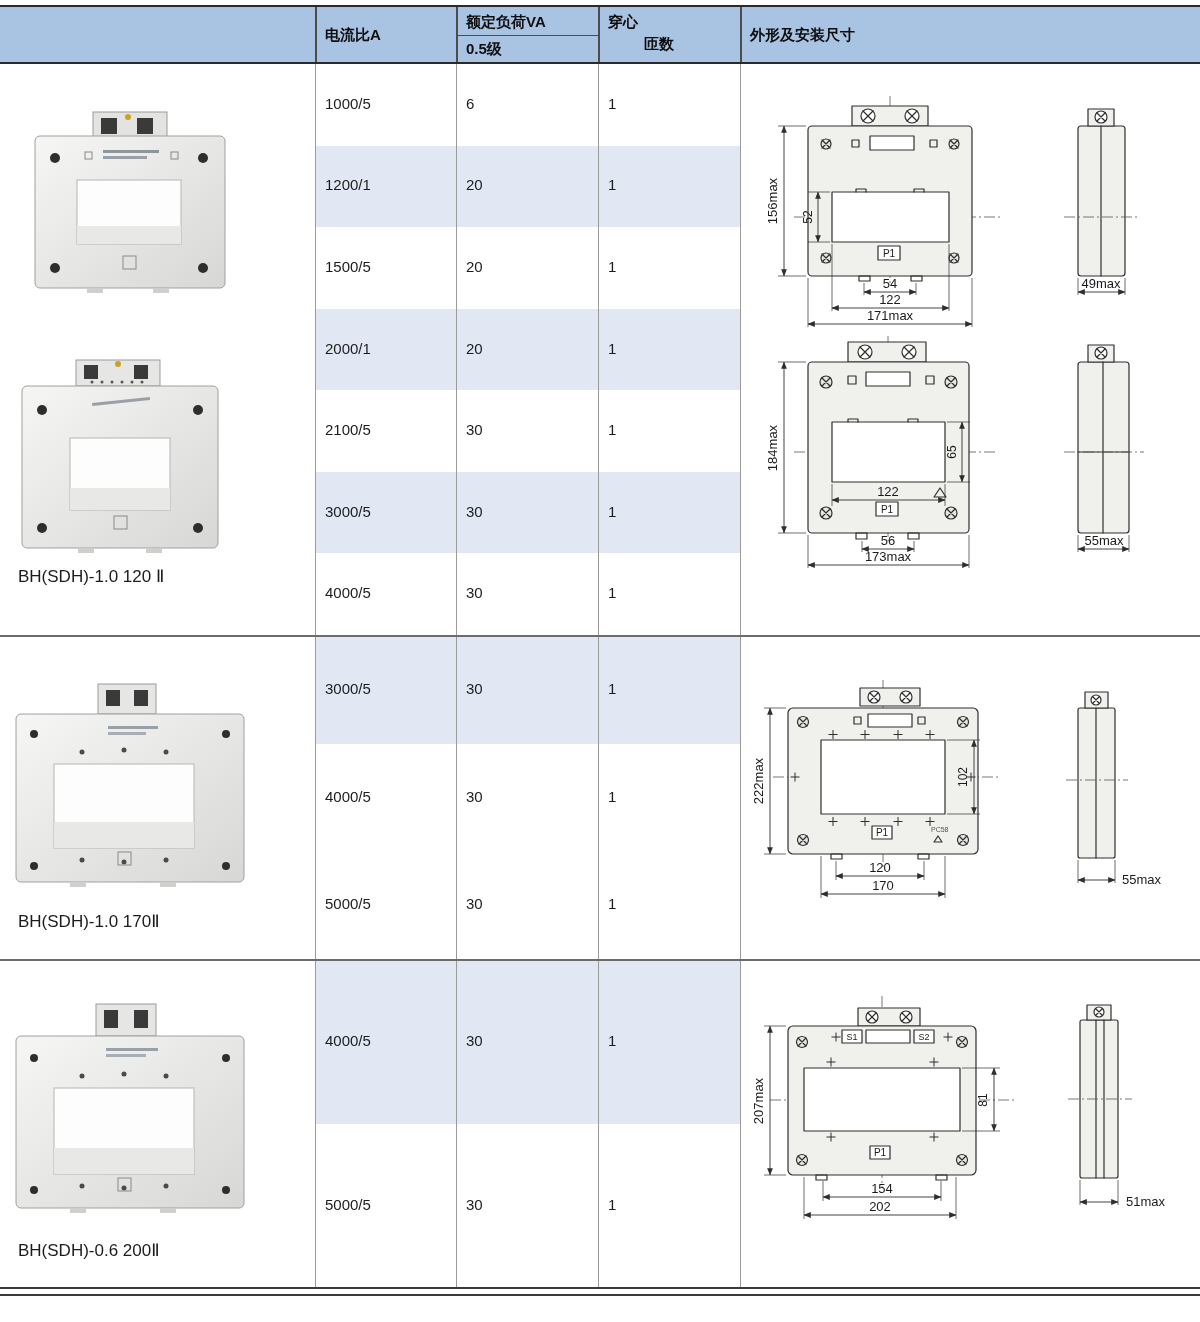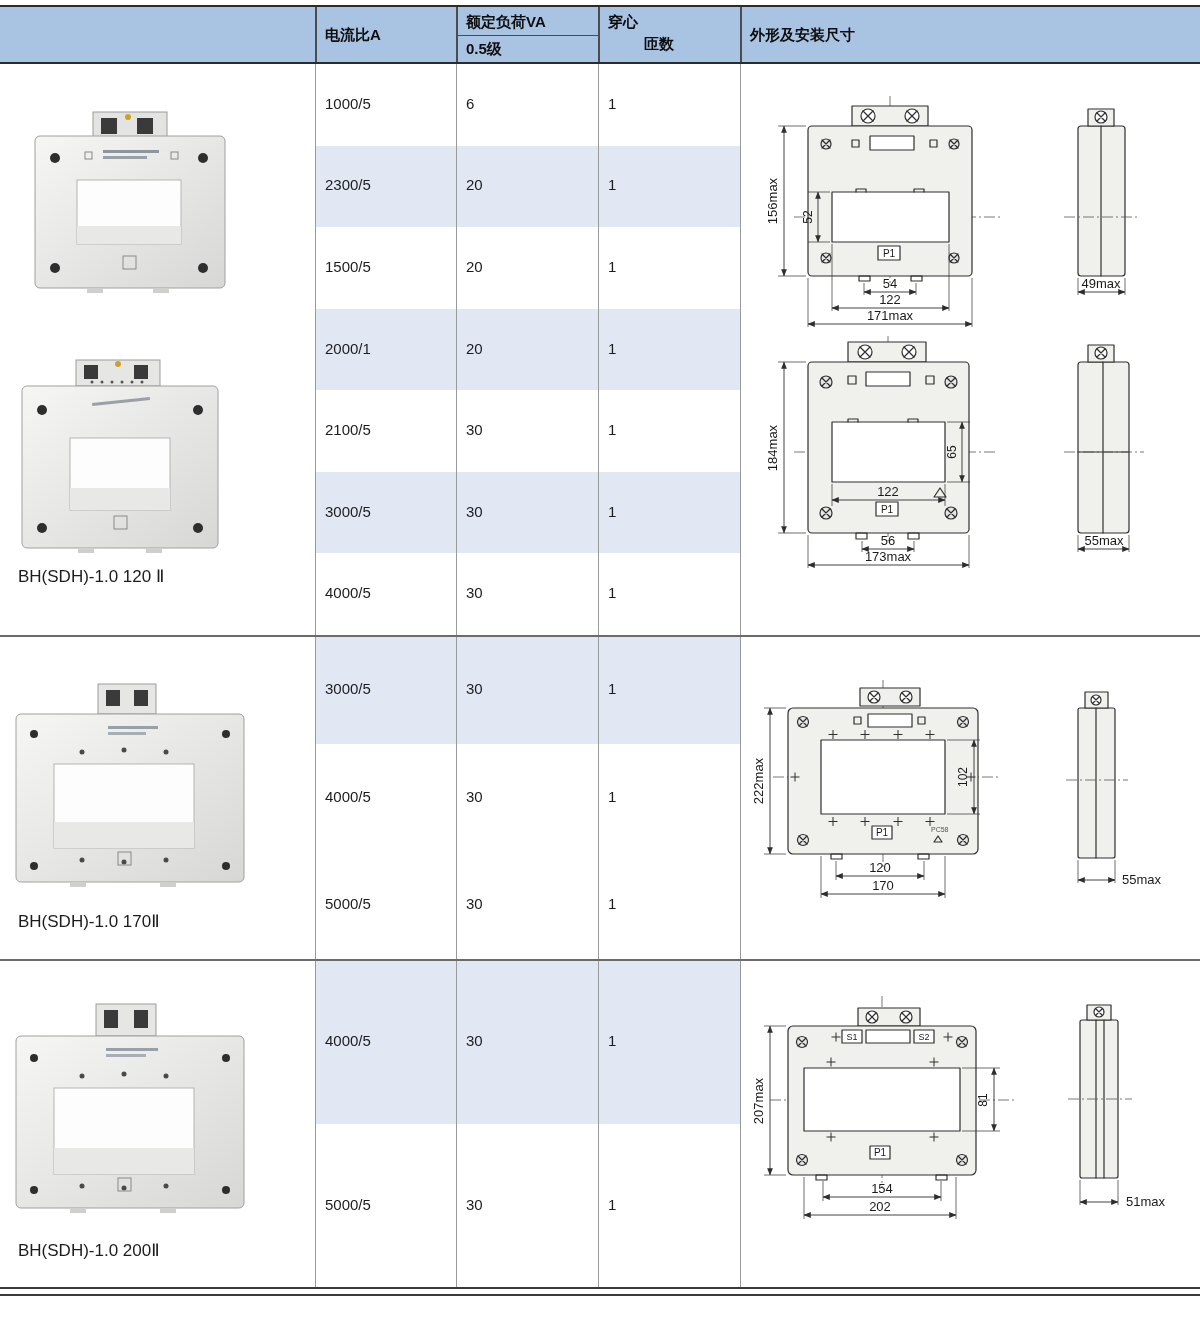--- a/index.html
+++ b/index.html
@@ -75,21 +75,21 @@
   <div class="vline" style="left:740px"></div>
 
   <div class="secline" style="top:635px"></div>
   <div class="secline" style="top:959px"></div>
   <div class="secline" style="top:1287px;background:#3a3a3a"></div>
   <div class="secline" style="top:1294px;background:#3a3a3a"></div>
 
   <div class="cell" style="left:325px;top:95px">1000/5</div>
   <div class="cell" style="left:466px;top:95px">6</div>
   <div class="cell" style="left:608px;top:95px">1</div>
-  <div class="cell" style="left:325px;top:176px">2300/5</div>
+  <div class="cell" style="left:325px;top:176px">1200/1</div>
   <div class="cell" style="left:466px;top:176px">20</div>
   <div class="cell" style="left:608px;top:176px">1</div>
   <div class="cell" style="left:325px;top:258px">1500/5</div>
   <div class="cell" style="left:466px;top:258px">20</div>
   <div class="cell" style="left:608px;top:258px">1</div>
   <div class="cell" style="left:325px;top:340px">2000/1</div>
   <div class="cell" style="left:466px;top:340px">20</div>
   <div class="cell" style="left:608px;top:340px">1</div>
   <div class="cell" style="left:325px;top:421px">2100/5</div>
   <div class="cell" style="left:466px;top:421px">30</div>
@@ -113,21 +113,21 @@
 
   <div class="cell" style="left:325px;top:1032px">4000/5</div>
   <div class="cell" style="left:466px;top:1032px">30</div>
   <div class="cell" style="left:608px;top:1032px">1</div>
   <div class="cell" style="left:325px;top:1196px">5000/5</div>
   <div class="cell" style="left:466px;top:1196px">30</div>
   <div class="cell" style="left:608px;top:1196px">1</div>
 
   <div class="model" style="top:566px">BH(SDH)-1.0 120 Ⅱ</div>
   <div class="model" style="top:911px">BH(SDH)-1.0 170Ⅱ</div>
-  <div class="model" style="top:1240px">BH(SDH)-1.0 200Ⅱ</div>
+  <div class="model" style="top:1240px">BH(SDH)-0.6 200Ⅱ</div>
 
   <svg class="sprite" style="left:25px;top:108px" width="210" height="190" viewBox="0 0 210 190">
     <rect x="68" y="4" width="74" height="26" fill="#e3e3e1" stroke="#9b9b99"></rect>
     <rect x="76" y="10" width="16" height="16" fill="#3a3a3a"></rect>
     <rect x="112" y="10" width="16" height="16" fill="#3a3a3a"></rect>
     <circle cx="103" cy="9" r="3" fill="#c9a227"></circle>
     <rect x="10" y="28" width="190" height="152" rx="5" fill="url(#gb)" stroke="#a0a09e"></rect>
     <rect x="52" y="72" width="104" height="64" fill="#fdfdfd" stroke="#b5b5b3"></rect>
     <rect x="52" y="118" width="104" height="18" fill="#e8e8e6"></rect>
     <rect x="78" y="42" width="56" height="3" fill="#8f959d"></rect>

